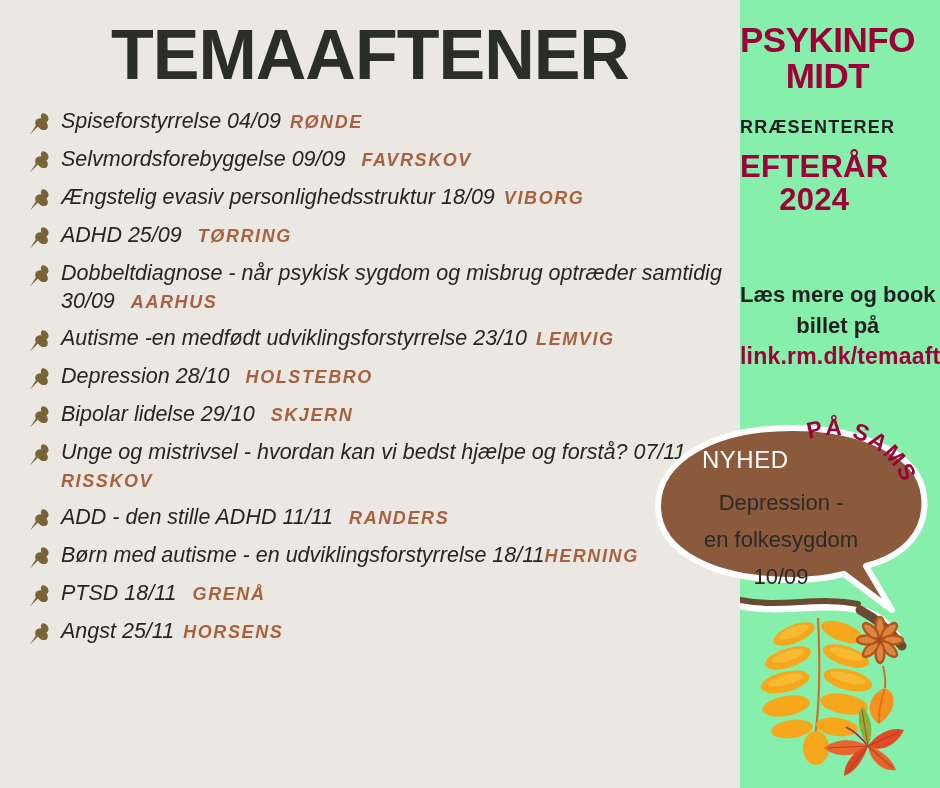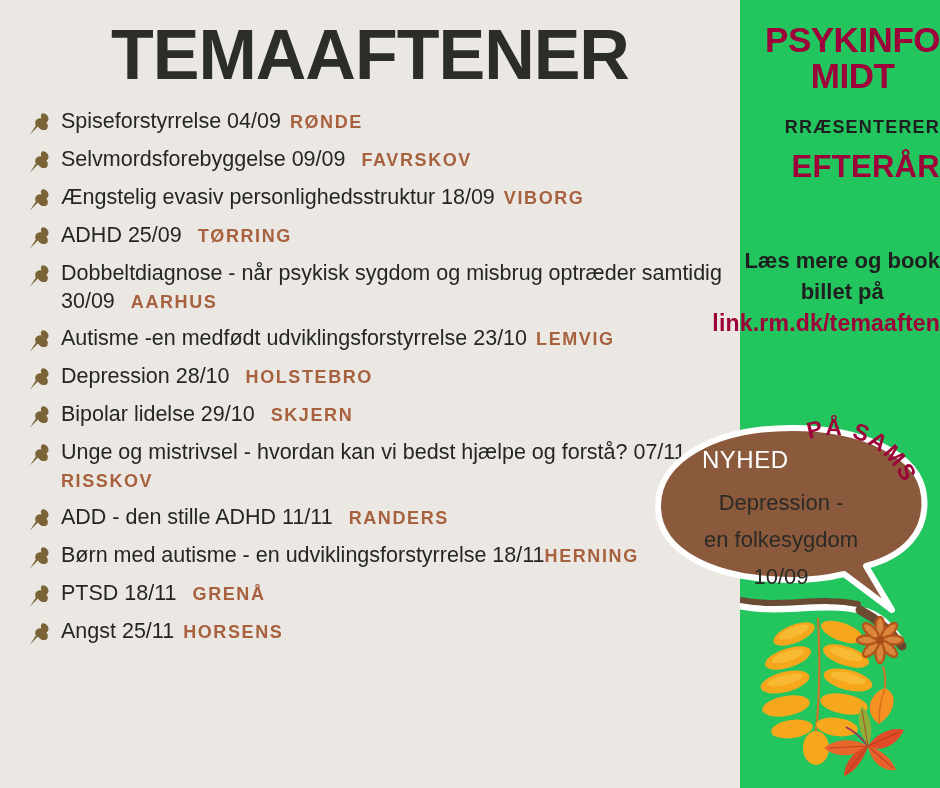--- a/index.html
+++ b/index.html
@@ -7,22 +7,22 @@
     width:940px;height:788px;overflow:hidden;
     background:#EBE8E3;
     font-family:"Liberation Sans", sans-serif;
     position:relative;
   }
   #poster{position:relative;width:940px;height:788px;overflow:hidden;background:#EBE8E3;}
 
   
   .sidebar{
     position:absolute;top:0;right:0;width:200px;height:788px;
-    background:#22c55e;
-    display:flex;flex-direction:column;align-items:flex-end;
+    background:#86efac;
+    display:flex;flex-direction:column;align-items:flex-start;
     box-sizing:border-box;padding-top:22px;
   }
   .brand{
     color:#9E0039;font-weight:bold;font-size:35px;line-height:1.04;
     text-align:center;letter-spacing:-0.5px;
   }
   .presents{
     color:#1F1F1F;font-weight:bold;font-size:18px;letter-spacing:1.2px;
     text-align:center;margin-top:22px;
   }
@@ -47,20 +47,21 @@
   }
 
   
   .list{position:absolute;left:26px;top:108px;width:716px;}
   .item{display:flex;align-items:flex-start;margin-bottom:9px;}
   .pin{width:30px;min-width:30px;height:26px;margin-top:3px;}
   .pin svg{display:block;}
   .itext{
     color:#25261F;font-size:21.5px;line-height:1.30;
     padding-left:5px;
+    font-style:italic;
   }
   .itext .city{
     color:#A8613F;font-size:18px;letter-spacing:1.6px;font-weight:600;
     white-space:nowrap;
   }
   .sp{display:inline-block;width:9px;}
   .sp-wide{display:inline-block;width:16px;}
   .sp-none{display:inline-block;width:0px;}
 
   
@@ -205,20 +206,21 @@
     </div>
 
   <div class="sidebar">
     <div class="brand">
       <div>PSYKINFO</div>
       <div>MIDT</div>
     </div>
     <div class="presents">RRÆSENTERER</div>
     <div class="season">
       <div>EFTERÅR</div>
+      <div>2024</div>
     </div>
     <div class="readmore">
       <div>Læs mere og book</div>
       <div>billet på</div>
     </div>
     <div class="link">link.rm.dk/temaaften</div>
   </div>
 
   <div class="leaves">
     <svg width="200" height="192" viewBox="0 0 200 192">

